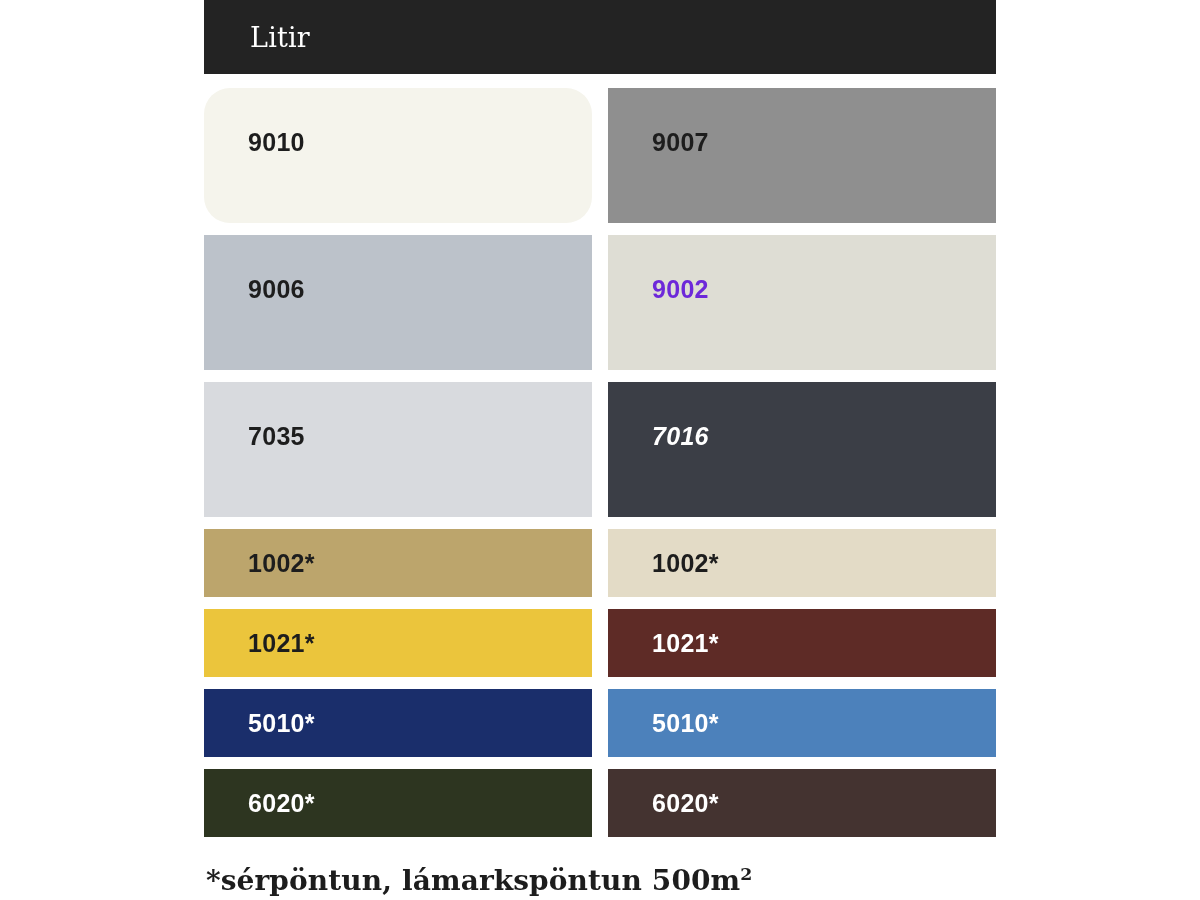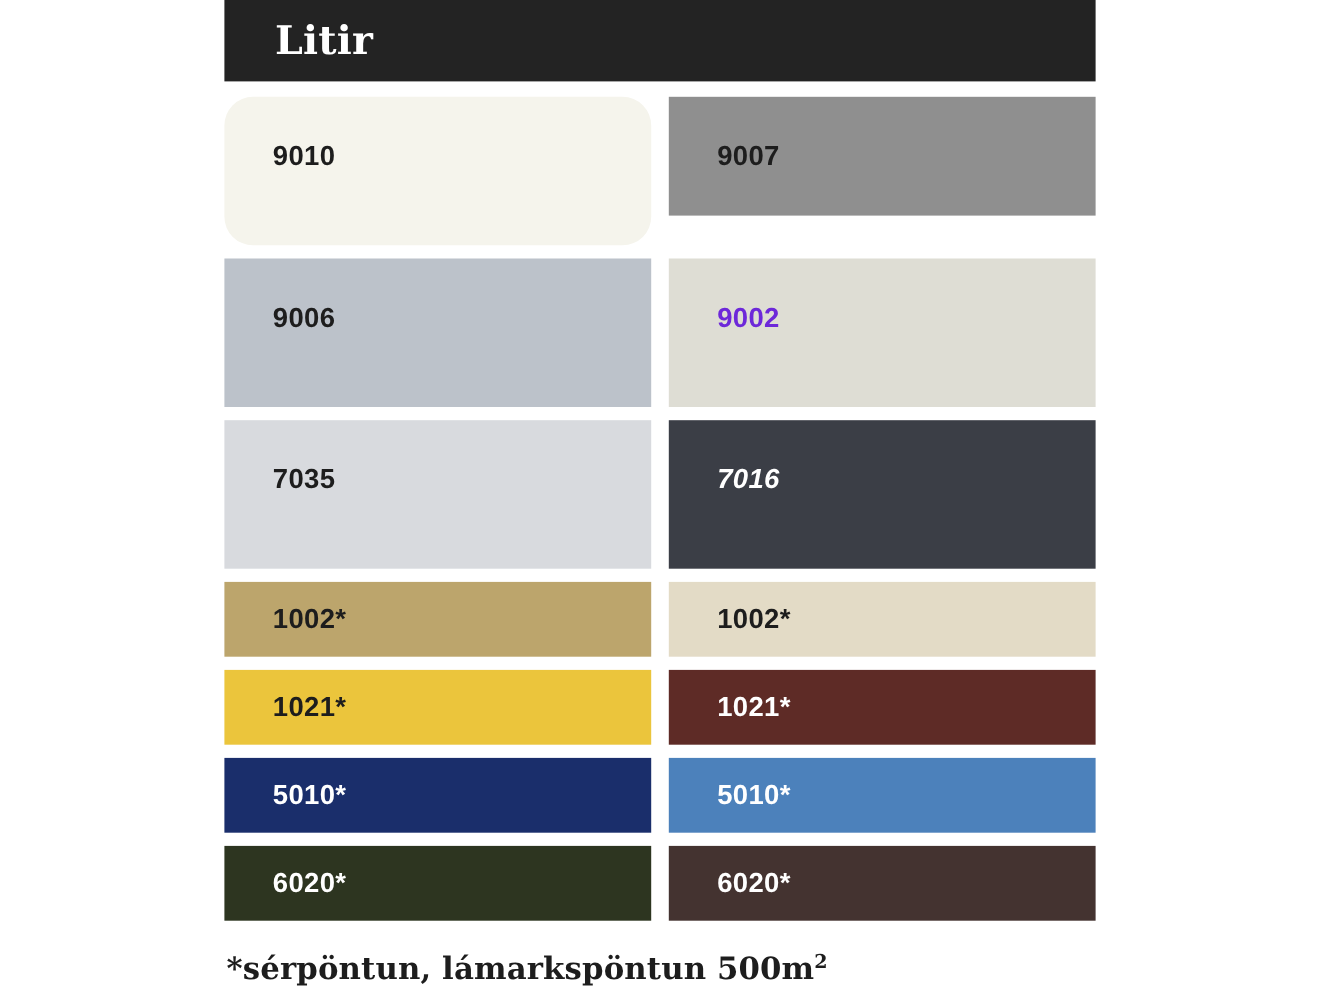--- a/index.html
+++ b/index.html
@@ -32,22 +32,22 @@
     background: #232323;
     box-sizing: border-box;
   }
   .header-title {
     position: absolute;
     left: 46px;
     top: 50%;
     transform: translateY(-50%);
     color: #ffffff;
     font-family: "DejaVu Serif", "Liberation Serif", serif;
-    font-weight: bold;
-    font-size: 36px;
+    font-weight: normal;
+    font-size: 27px;
     letter-spacing: 0.2px;
     white-space: nowrap;
   }
 
   
   .grid {
     position: absolute;
     left: 204px;
     top: 88px;
     width: 792px;
@@ -106,21 +106,21 @@
 
   <div class="header-bar" style="background: rgb(35, 35, 35);">
     <div class="header-title" style="color: rgb(255, 255, 255);">Litir</div>
   </div>
 
   <div class="grid" id="swatch-grid">
       <div class="swatch-row" style="margin-bottom: 12px;">
         <div class="swatch" style="background: rgb(245, 244, 236); height: 135px; border-radius: 26px;">
           <span class="swatch-label" style="color: rgb(29, 29, 29);">9010</span>
         </div>
-        <div class="swatch" style="background: rgb(143, 143, 143); height: 108px;">
+        <div class="swatch" style="background: rgb(143, 143, 143); height: 135px;">
           <span class="swatch-label" style="color: rgb(29, 29, 29);">9007</span>
         </div>
       </div>
       <div class="swatch-row" style="margin-bottom: 12px;">
         <div class="swatch" style="background: rgb(188, 194, 202); height: 135px;">
           <span class="swatch-label" style="color: rgb(29, 29, 29);">9006</span>
         </div>
         <div class="swatch" style="background: rgb(222, 221, 212); height: 135px;">
           <span class="swatch-label" style="color: #6d28d9;">9002</span>
         </div>

